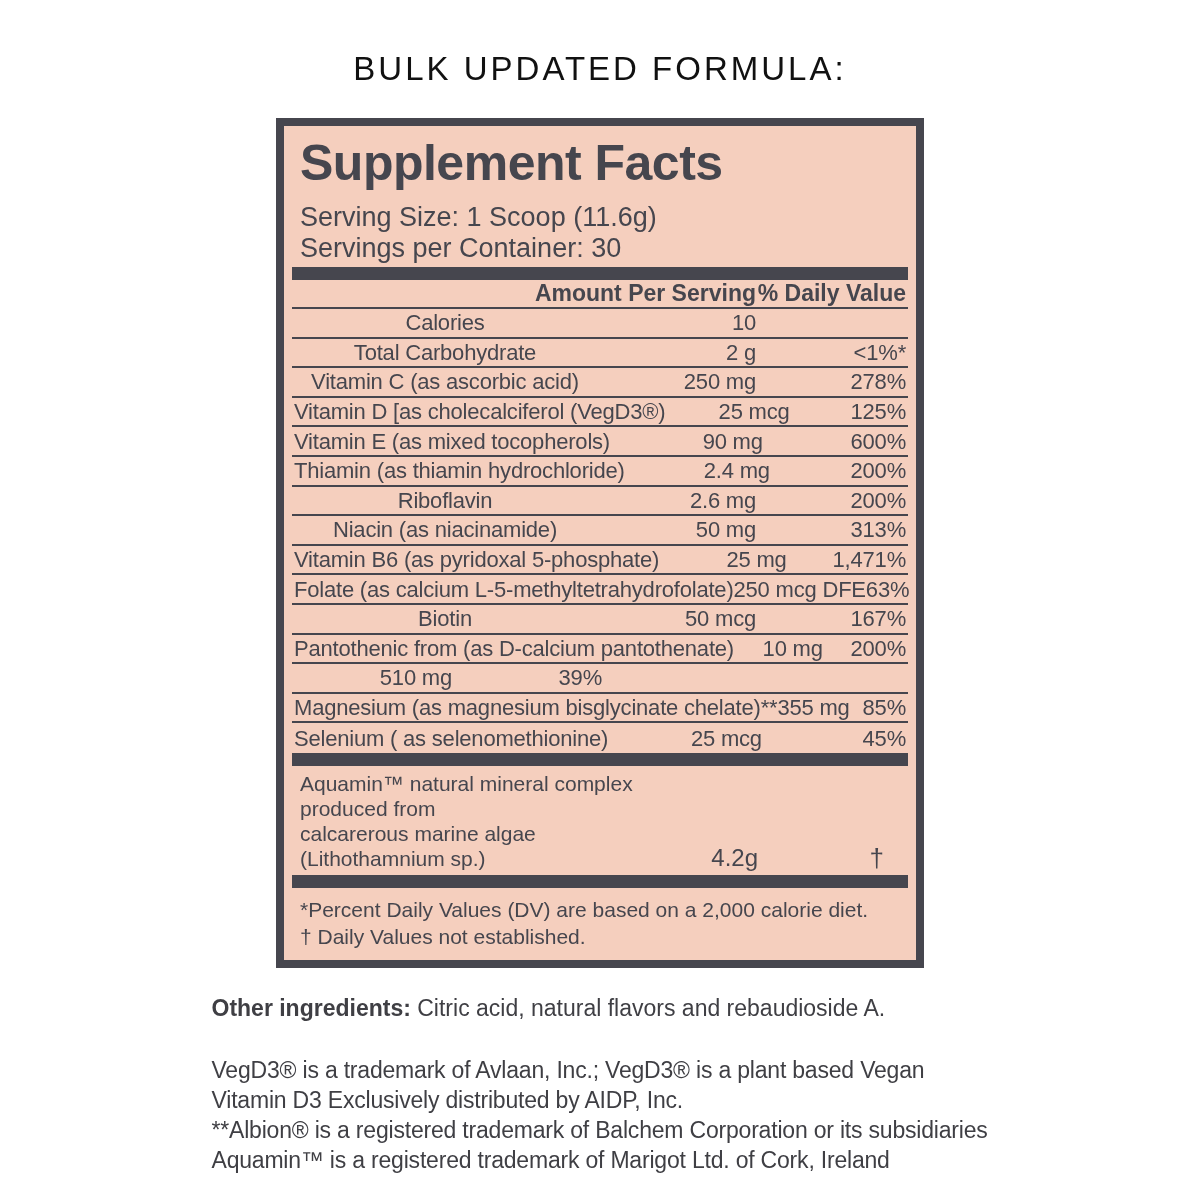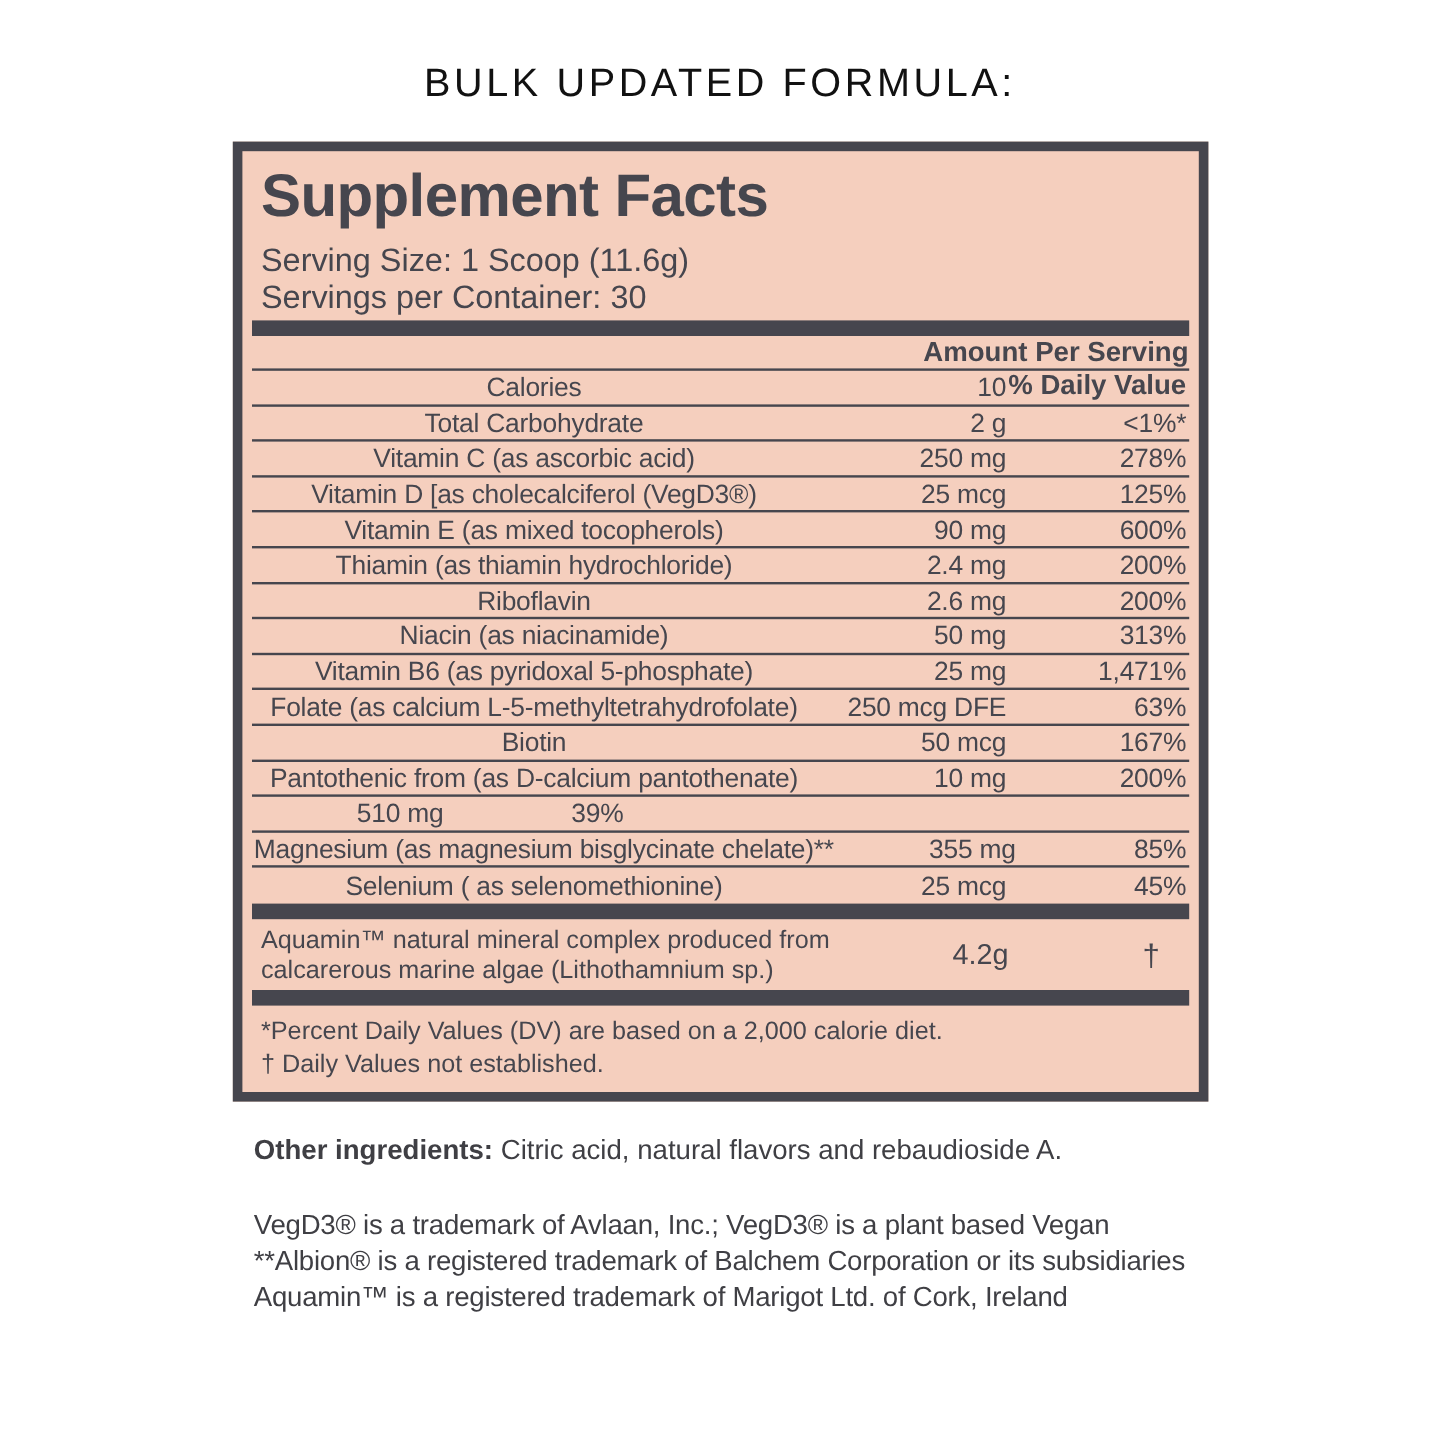--- a/index.html
+++ b/index.html
@@ -18,21 +18,21 @@
   }
   .headline{
     margin-top:50px;
     text-align:center;
     font-size:33px;
     font-weight:400;
     letter-spacing:3px;
     color:var(--headline);
   }
   .panel{
-    width:813px;
+    width:648px;
     margin:30px auto 0 auto;
     background:var(--panel-bg);
     border:8px solid var(--ink);
     padding:8px 8px 10px 8px;
   }
   .sf-title{
     font-size:50px;
     font-weight:800;
     line-height:54px;
     margin:2px 0 12px 8px;
@@ -51,42 +51,41 @@
   }
   .bar.top{margin-top:3px;}
   .hdr-row{
     display:flex;
     align-items:flex-end;
     height:29px;
     border-bottom:2px solid var(--ink);
     font-size:23px;
     font-weight:700;
     line-height:27px;
-    flex-direction:column;
   }
   .hdr-name{flex:1;}
   .hdr-amt{width:230px;text-align:right;white-space:nowrap;}
   .hdr-dv{width:152px;text-align:right;white-space:nowrap;padding-right:2px;}
   .nrow{
     display:flex;
     align-items:center;
     height:29.6px;
     border-bottom:2px solid var(--ink);
     font-size:22px;
     letter-spacing:-0.2px;
     line-height:29px;
     white-space:nowrap;
   }
   .nrow:last-child{border-bottom:none;}
   .c-name{flex:1;text-align:center;padding-left:2px;overflow:visible;}
   .c-amt{width:160px;text-align:right;}
   .c-dv{width:152px;text-align:right;padding-right:2px;}
   .blend-row{
     display:flex;
-    align-items:center;
+    align-items:flex-end;
     padding:5px 0 4px 0;
     font-size:21px;
     line-height:25px;
   }
   .blend-name{flex:1;padding-left:8px;}
   .blend-amt{width:110px;text-align:right;font-size:24px;line-height:26px;}
   .blend-dv{width:150px;text-align:right;padding-right:24px;font-size:26px;line-height:26px;}
   .footnotes{
     margin-top:8px;
     margin-left:8px;
@@ -242,15 +241,16 @@
     <div>† Daily Values not established.</div>
   </div>
 </div>
 
 <div class="below">
   <div class="other-ing">
     <span class="lbl">Other ingredients:</span>
     <span>Citric acid, natural flavors and rebaudioside A.</span>
   </div>
   <div class="tm-line">VegD3® is a trademark of Avlaan, Inc.; VegD3® is a plant based Vegan</div>
+  <div class="tm-line">Vitamin D3 Exclusively distributed by AIDP, Inc.</div>
   <div class="tm-line">**Albion® is a registered trademark of Balchem Corporation or its subsidiaries</div>
   <div class="tm-line">Aquamin™ is a registered trademark of Marigot Ltd. of Cork, Ireland</div>
 </div>
 
 </body></html>

